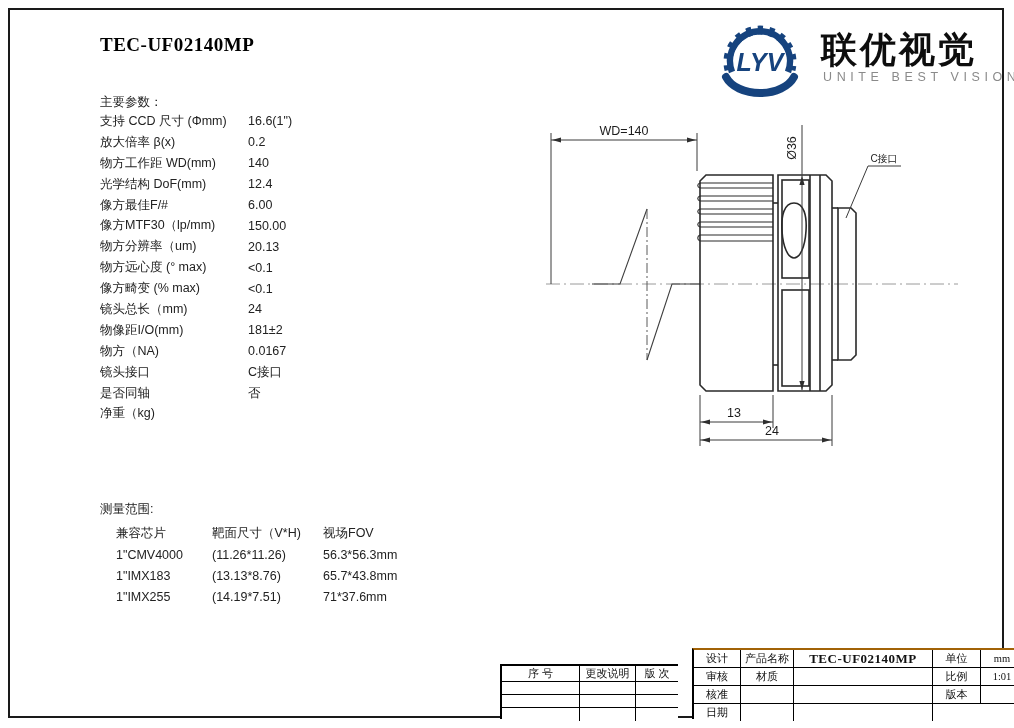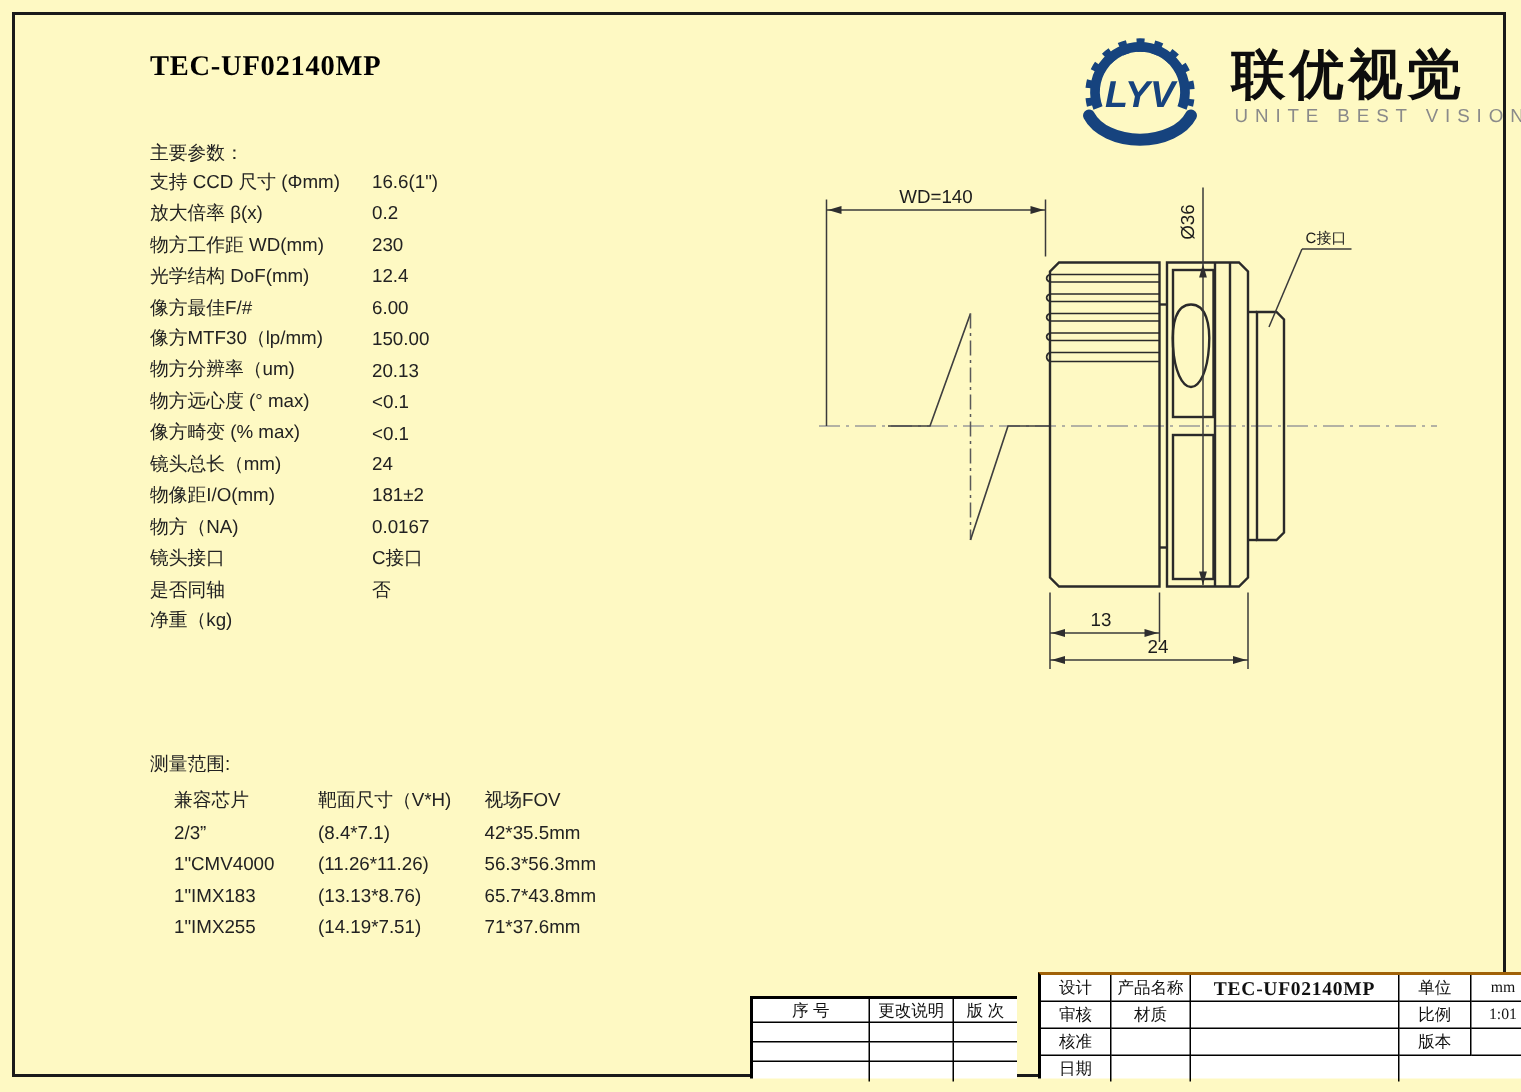--- a/index.html
+++ b/index.html
@@ -1,16 +1,16 @@
 <!DOCTYPE html>
 <html><head>
 <meta charset="utf-8">
 <style>
   html,body{margin:0;padding:0;background:#e8e8e8;}
-  #page{position:relative;width:1014px;height:728px;background:#fef9c3;overflow:hidden;
+  #page{position:relative;width:1014px;height:728px;background:#ffffff;overflow:hidden;
         font-family:"Liberation Sans", sans-serif;color:#1f1f1f;}
   #frame{position:absolute;left:8px;top:8px;width:996px;height:710px;border:2px solid #1a1a1a;box-sizing:border-box;}
 
   
   .doc-title{position:absolute;left:100px;top:34px;font-family:"Liberation Serif", serif;
              font-weight:bold;font-size:19px;letter-spacing:.5px;color:#000;}
   .sec-title{position:absolute;left:100px;font-size:12.5px;color:#222;}
   #params{position:absolute;left:100px;top:111px;width:300px;}
   .prow{display:flex;height:20.9px;align-items:center;font-size:12.5px;color:#222;}
   .plabel{width:148px;flex:none;}
@@ -80,21 +80,21 @@
     <div class="prow">
         <span class="plabel">支持 CCD 尺寸 (Φmm)</span>
         <span class="pvalue">16.6(1")</span>
       </div>
     <div class="prow">
         <span class="plabel">放大倍率 β(x)</span>
         <span class="pvalue">0.2</span>
       </div>
     <div class="prow">
         <span class="plabel">物方工作距 WD(mm)</span>
-        <span class="pvalue">230</span>
+        <span class="pvalue">140</span>
       </div>
     <div class="prow">
         <span class="plabel">光学结构 DoF(mm)</span>
         <span class="pvalue">12.4</span>
       </div>
     <div class="prow">
         <span class="plabel">像方最佳F/#</span>
         <span class="pvalue">6.00</span>
       </div>
     <div class="prow">
@@ -138,25 +138,20 @@
         <span class="pvalue"></span>
       </div>
   </div>
 
   <div class="sec-title" style="top:501px">测量范围:</div>
   <div id="measure">
     <div class="mrow">
         <span class="mc1">兼容芯片</span>
         <span class="mc2">靶面尺寸（V*H)</span>
         <span class="mc3">视场FOV</span>
-      </div>
-    <div class="mrow">
-        <span class="mc1">2/3”</span>
-        <span class="mc2">(8.4*7.1)</span>
-        <span class="mc3">42*35.5mm</span>
       </div>
     <div class="mrow">
         <span class="mc1">1"CMV4000</span>
         <span class="mc2">(11.26*11.26)</span>
         <span class="mc3">56.3*56.3mm</span>
       </div>
     <div class="mrow">
         <span class="mc1">1"IMX183</span>
         <span class="mc2">(13.13*8.76)</span>
         <span class="mc3">65.7*43.8mm</span>

